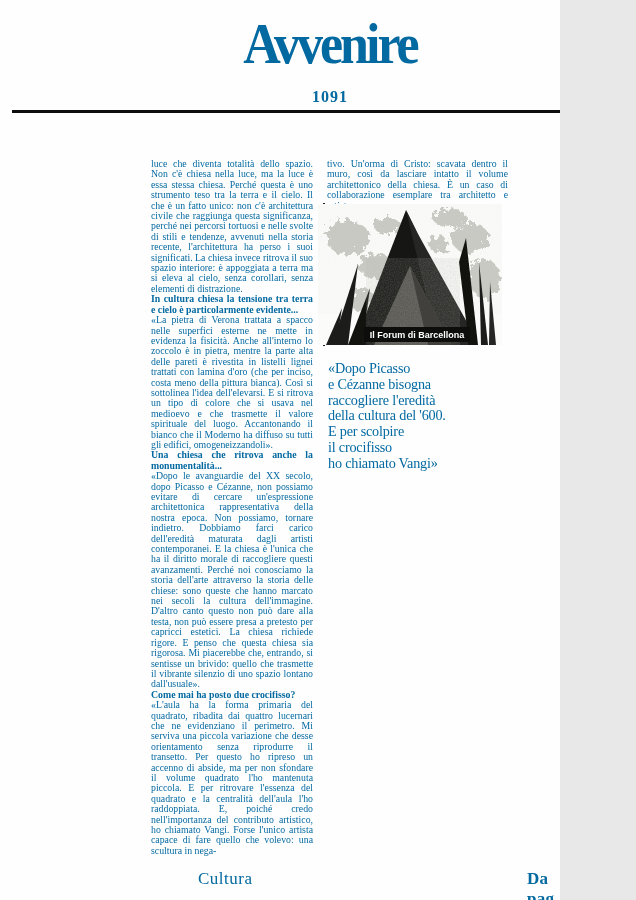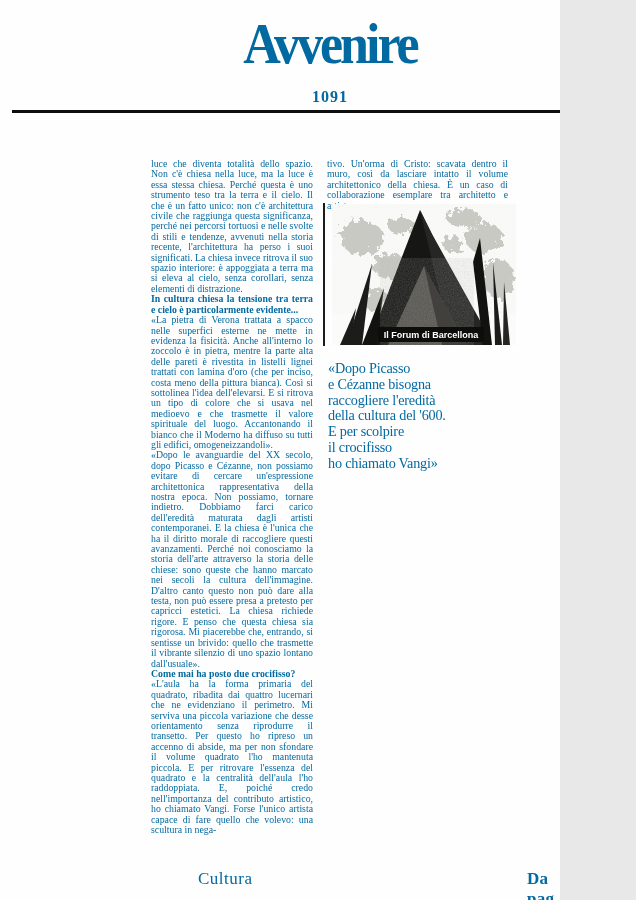--- a/index.html
+++ b/index.html
@@ -44,21 +44,21 @@
     font-size:9.8px;line-height:10.4px;
     text-align:justify;
     margin-top:32px;
   }
   .col p{margin:0;padding:0;}
   .col-left{left:151px;width:162px;}
   .col-right{left:327px;width:181px;}
   .q{font-weight:bold;}
   
   .photo{
-    position:absolute;left:332px;top:204px;width:184px;height:141px;
+    position:absolute;left:318px;top:204px;width:184px;height:141px;
   }
   .photo svg{display:block;width:184px;height:141px;}
   .vrule{
     position:absolute;left:323px;top:203px;width:2px;height:143px;
     background:#1b1b1b;
   }
   
   .pullquote{
     position:absolute;left:328px;top:361px;width:195px;
     font-size:14.2px;line-height:15.8px;
@@ -85,20 +85,21 @@
   <div class="header">
     <div class="masthead">Avvenire</div>
     <div class="edition">1091</div>
   </div>
   <div class="rule"></div>
 
   <div class="col col-left">
     <p>luce che diventa totalità dello spazio. Non c'è chiesa nella luce, ma la luce è essa stessa chiesa. Perché questa è uno strumento teso tra la terra e il cielo. Il che è un fatto unico: non c'è architettura civile che raggiunga questa significanza, perché nei percorsi tortuosi e nelle svolte di stili e tendenze, avvenuti nella storia recente, l'architettura ha perso i suoi significati. La chiesa invece ritrova il suo spazio interiore: è appoggiata a terra ma si eleva al cielo, senza corollari, senza elementi di distrazione.</p>
     <p class="q">In cultura chiesa la tensione tra terra e cielo è particolarmente evidente...</p>
     <p>«La pietra di Verona trattata a spacco nelle superfici esterne ne mette in evidenza la fisicità. Anche all'interno lo zoccolo è in pietra, mentre la parte alta delle pareti è rivestita in listelli lignei trattati con lamina d'oro (che per inciso, costa meno della pittura bianca). Così si sottolinea l'idea dell'elevarsi. E si ritrova un tipo di colore che si usava nel medioevo e che trasmette il valore spirituale del luogo. Accantonando il bianco che il Moderno ha diffuso su tutti gli edifici, omogeneizzandoli».</p>
+    <p class="q">Una chiesa che ritrova anche la monumentalità...</p>
     <p>«Dopo le avanguardie del XX secolo, dopo Picasso e Cézanne, non possiamo evitare di cercare un'espressione architettonica rappresentativa della nostra epoca. Non possiamo, tornare indietro. Dobbiamo farci carico dell'eredità maturata dagli artisti contemporanei. E la chiesa è l'unica che ha il diritto morale di raccogliere questi avanzamenti. Perché noi conosciamo la storia dell'arte attraverso la storia delle chiese: sono queste che hanno marcato nei secoli la cultura dell'immagine. D'altro canto questo non può dare alla testa, non può essere presa a pretesto per capricci estetici. La chiesa richiede rigore. E penso che questa chiesa sia rigorosa. Mi piacerebbe che, entrando, si sentisse un brivido: quello che trasmette il vibrante silenzio di uno spazio lontano dall'usuale».</p>
     <p class="q">Come mai ha posto due crocifisso?</p>
     <p>«L'aula ha la forma primaria del quadrato, ribadita dai quattro lucernari che ne evidenziano il perimetro. Mi serviva una piccola variazione che desse orientamento senza riprodurre il transetto. Per questo ho ripreso un accenno di abside, ma per non sfondare il volume quadrato l'ho mantenuta piccola. E per ritrovare l'essenza del quadrato e la centralità dell'aula l'ho raddoppiata. E, poiché credo nell'importanza del contributo artistico, ho chiamato Vangi. Forse l'unico artista capace di fare quello che volevo: una scultura in nega-</p>
   </div>
 
   <div class="col col-right">
     <p>tivo. Un'orma di Cristo: scavata dentro il muro, così da lasciare intatto il volume architettonico della chiesa. È un caso di collaborazione esemplare tra architetto e artista».</p>
   </div>
 
   <div class="vrule"></div>

